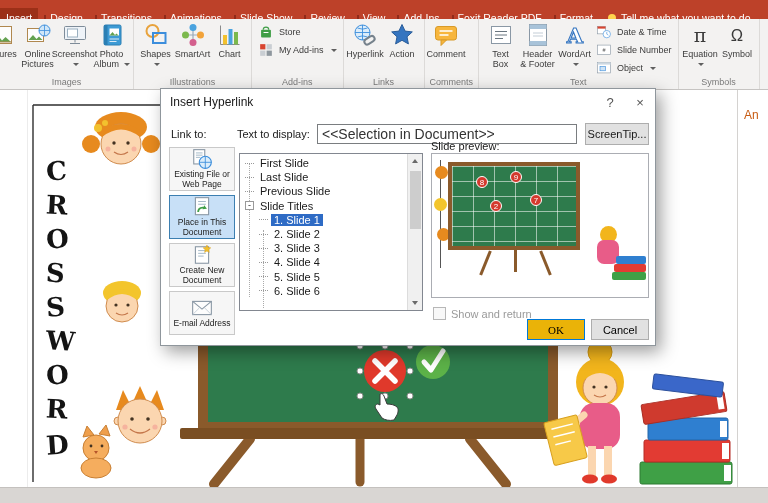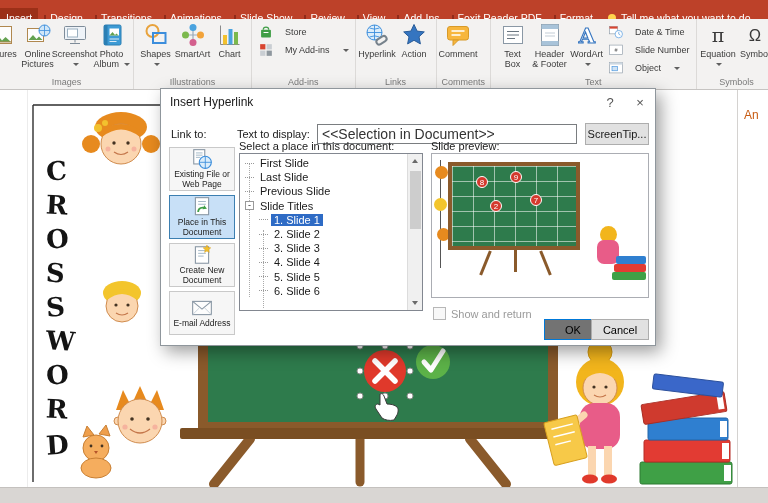--- a/index.html
+++ b/index.html
@@ -22,21 +22,21 @@
   .grp-label{font-size:9px;color:#7a7a7a;text-align:center;padding:0 2px 0;line-height:10px}
   .bigbtn{display:flex;flex-direction:column;align-items:center;width:37px;padding:2px 0;font-size:9px;color:#3b3b3b;line-height:1.12;text-align:center;cursor:default}
   .bigbtn.clip{margin-left:-21px}
   .ic{width:26px;height:26px;display:inline-block}
   .ic svg{width:100%;height:100%;display:block}
   .ic.s{width:16px;height:16px}
   .ic.d{width:22px;height:22px}
   .blbl{margin-top:1px}
   .arr{display:inline-block;width:0;height:0;border-left:3px solid transparent;border-right:3px solid transparent;border-top:3.5px solid #5f5f5f;vertical-align:middle;margin-left:2px}
   .smallcol{display:flex;flex-direction:column;padding-top:3px}
-  .smallbtn{display:flex;align-items:center;gap:11px;font-size:9px;color:#3b3b3b;padding:1px 3px;height:18px;cursor:default;white-space:nowrap}
+  .smallbtn{display:flex;align-items:center;gap:5px;font-size:9px;color:#3b3b3b;padding:1px 3px;height:18px;cursor:default;white-space:nowrap}
 
   
   .thumbpane{position:absolute;left:0;top:90px;width:28px;height:397px;background:#fff;border-right:1px solid #ececec}
   .canvas{position:absolute;left:28px;top:90px;width:709px;height:397px;background:#fff;overflow:hidden}
   #letters{position:absolute;left:16px;top:0;width:44px;height:397px}
   .cw{position:absolute;left:2px;font-family:"DejaVu Serif",serif;font-weight:700;font-size:26px;color:#141414;line-height:1}
   .rightpane{position:absolute;left:737px;top:90px;width:31px;height:397px;background:#fff;border-left:1px solid #d4d2d0}
   .rp-label{display:block;margin:18px 0 0 6px;font-size:12px;color:#c75b12}
   .bottomstrip{position:absolute;left:0;top:487px;width:768px;height:16px;background:#d9d6d3;border-top:1px solid #c4c1be}
 
@@ -88,21 +88,21 @@
   .l2{left:112px;top:96px;height:26px;transform:rotate(-22deg)}
   .l3{left:82px;top:96px;height:22px}
   .pv-girlhair{position:absolute;left:168px;top:72px;width:17px;height:17px;border-radius:50%;background:#f2b51c}
   .pv-girl{position:absolute;left:165px;top:86px;width:22px;height:24px;border-radius:7px;background:#e85c88}
   .pv-book{position:absolute;height:8px;border-radius:2px}
   .b1{left:184px;top:102px;width:30px;background:#2f7fd0}
   .b2{left:182px;top:110px;width:32px;background:#e23b33}
   .b3{left:180px;top:118px;width:34px;background:#3fa046}
   .cb{position:absolute;left:272px;top:218px;width:13px;height:13px;border:1px solid #b7b7b7;background:#f8f8f8}
   .sar{left:290px;top:219px;color:#9a9a9a}
-  .okbtn{position:absolute;left:383px;top:230px;width:58px;height:21px;background:#737373;border:1px solid #0078d7;font-size:11px;font-family:Liberation Sans, sans-serif}
+  .okbtn{position:absolute;left:366px;top:230px;width:58px;height:21px;background:#eab308;border:1px solid #0078d7;font-size:11px;font-family:Liberation Serif, serif}
   .cancelbtn{position:absolute;left:430px;top:230px;width:58px;height:21px;background:#e1e1e1;border:1px solid #adadad;font-size:11px;font-family:"Liberation Sans",sans-serif}
 </style>
 </head>
 <body>
 
 <div class="stage">
 
   <div class="tabbar">
     <div id="tabs" class="tabs">
         <span class="tab active">Insert</span>
@@ -596,21 +596,20 @@
             <svg viewBox="0 0 20 20">
               <rect x="1.5" y="4" width="17" height="12" fill="#fdfdfd" stroke="#8a98a5"></rect>
               <path d="M1.5 4l8.5 7 8.5-7" fill="none" stroke="#8a98a5"></path>
               <path d="M1.5 16l6-6M18.5 16l-6-6" stroke="#c3cdd6" stroke-width=".8"></path>
             </svg>
           </span>
           <div class="slbl">E-mail Address</div>
         </div>
       </div>
 
-    <span class="lbl selp">Select a place in this document:</span>
     <div class="treebox">
       <div class="vline v1"></div>
       <div class="vline v2"></div>
       <div id="tree">
           <div class="trow">
             <span class="twig"></span>
             <span class="tlbl">First Slide</span>
           </div>
           <div class="trow">
             <span class="twig"></span>

